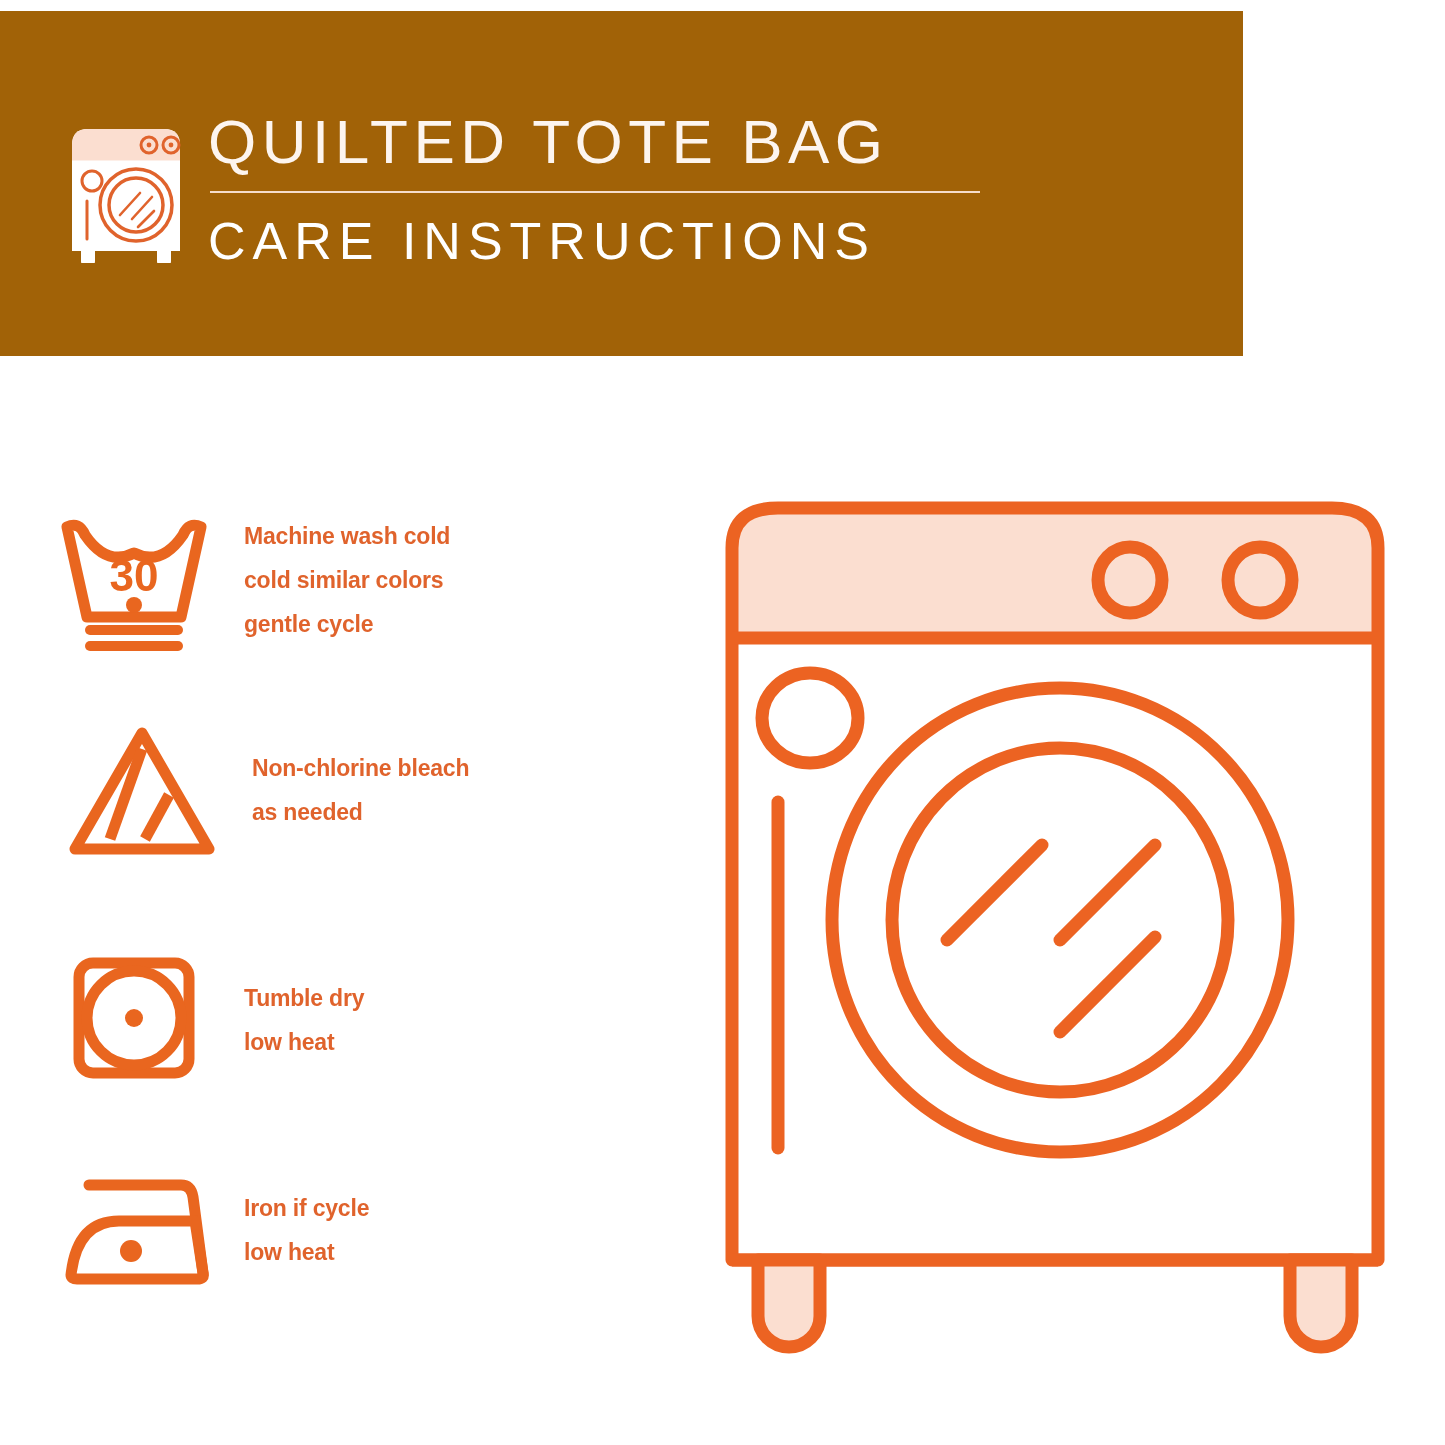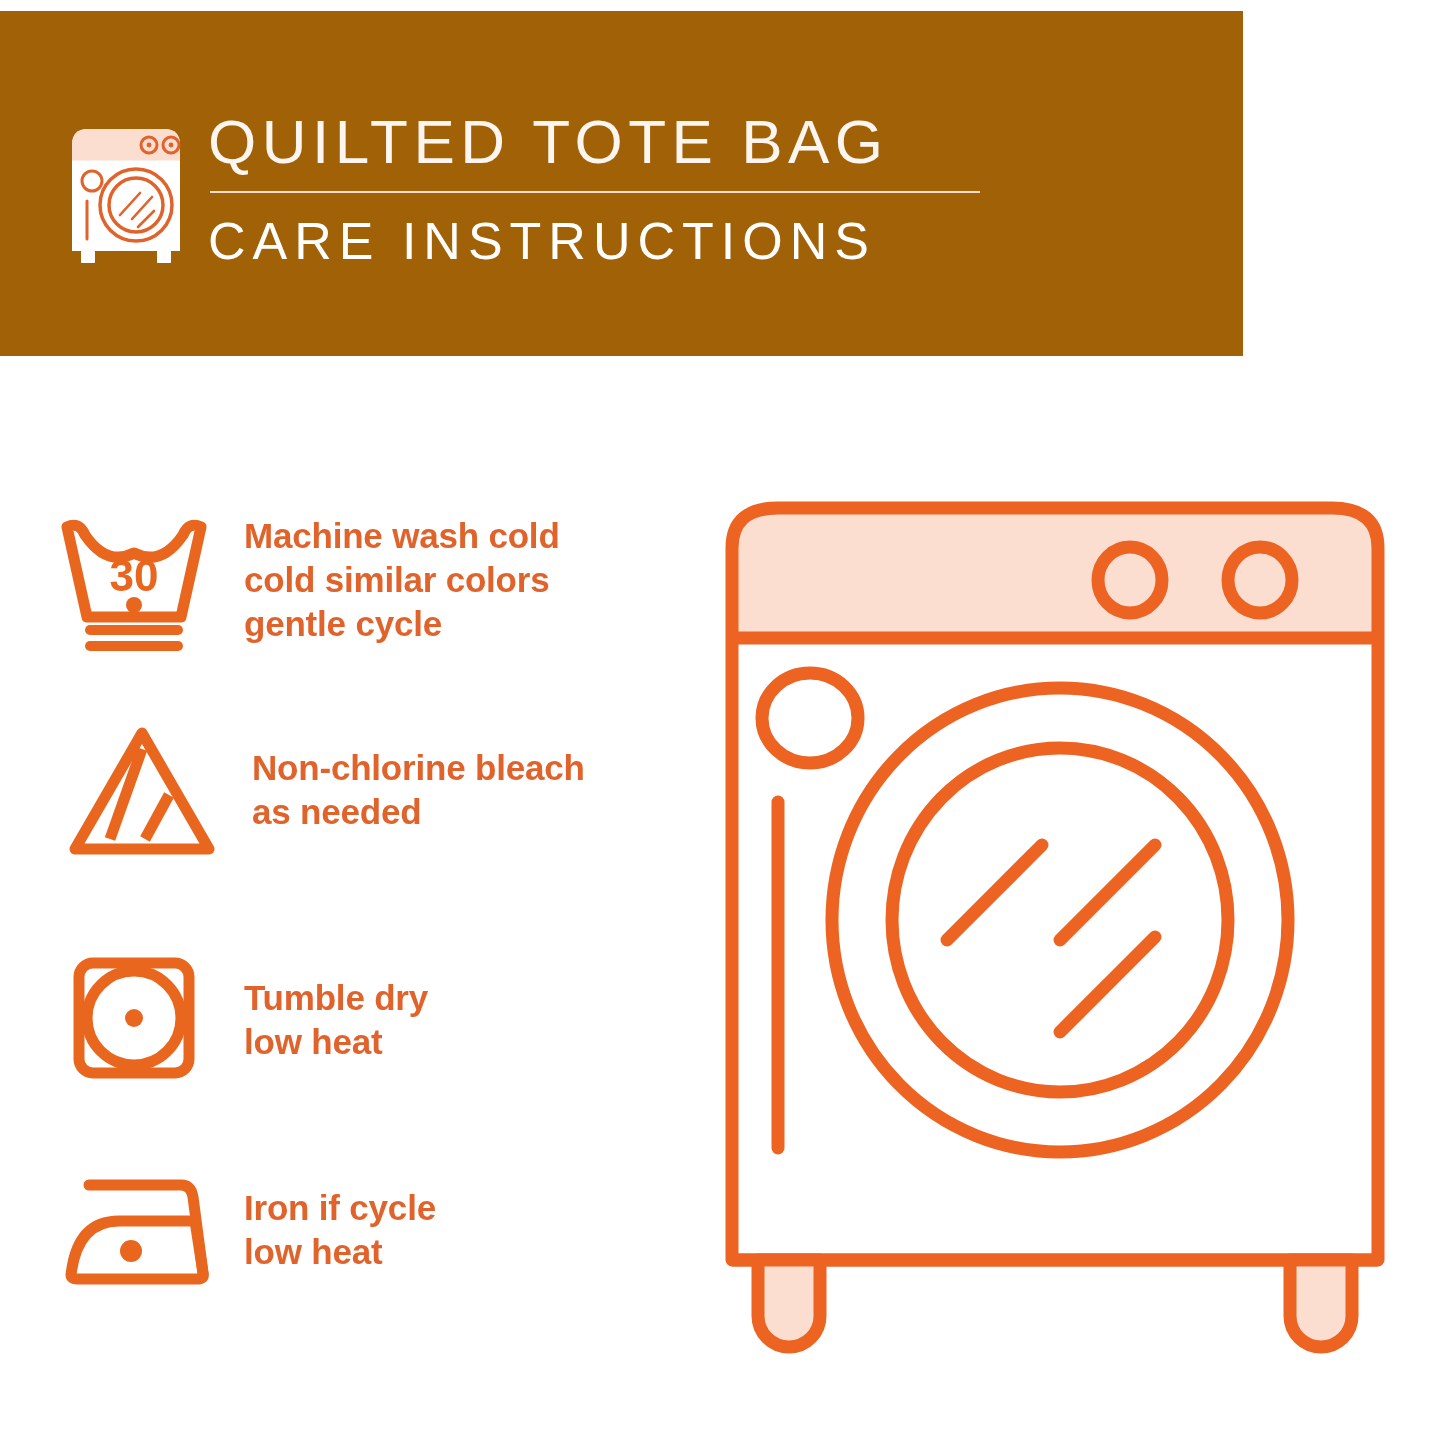--- a/index.html
+++ b/index.html
@@ -58,21 +58,21 @@
   .care-row.r2{top:580px;}
   .care-row.r3{top:790px;}
 
   .care-icon{
     width:200px;height:175px;
     flex:0 0 200px;
     display:flex;align-items:center;justify-content:center;margin-left:34px;
   }
   .care-label{
     color:#e0632c;
-    font-size:35px;
+    font-size:23px;
     line-height:44px;
     font-weight:600;
     letter-spacing:-0.2px;
     padding-left:10px;
   }
 
   
   .machine{
     position:absolute;left:700px;top:470px;width:710px;height:910px;
   }

